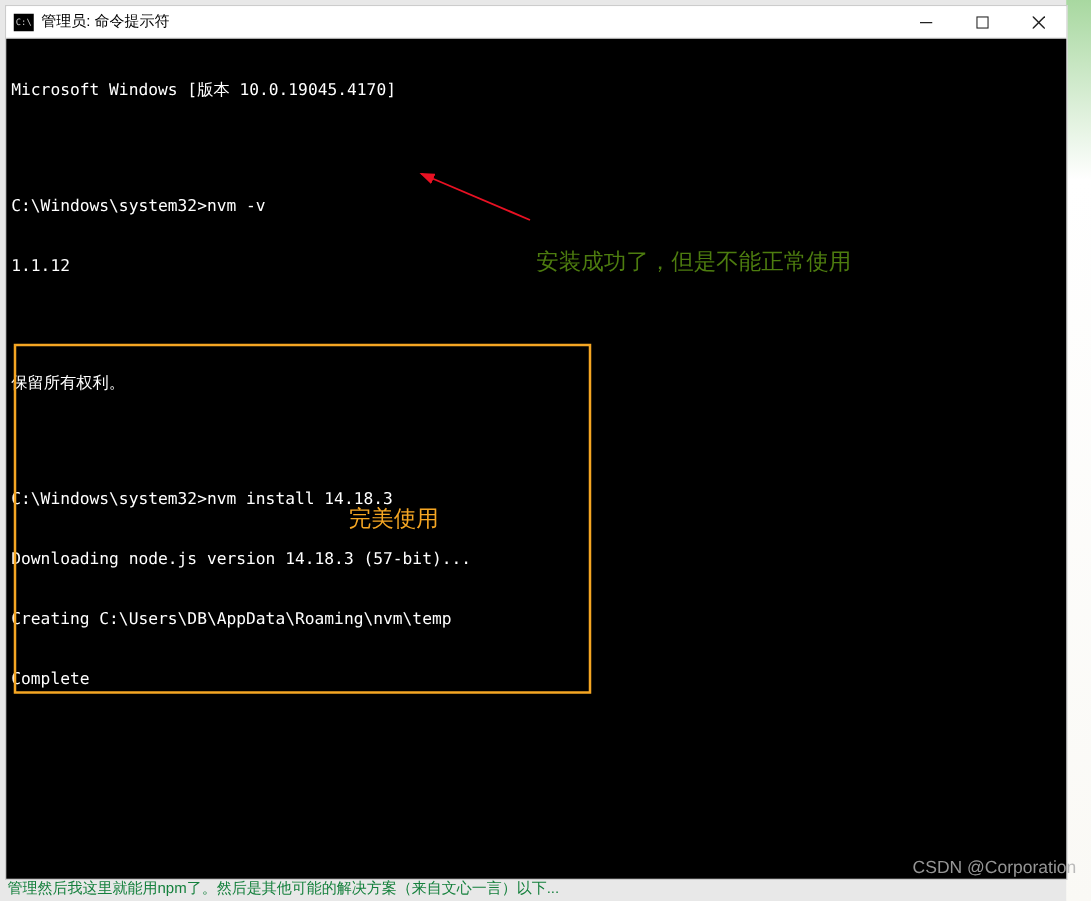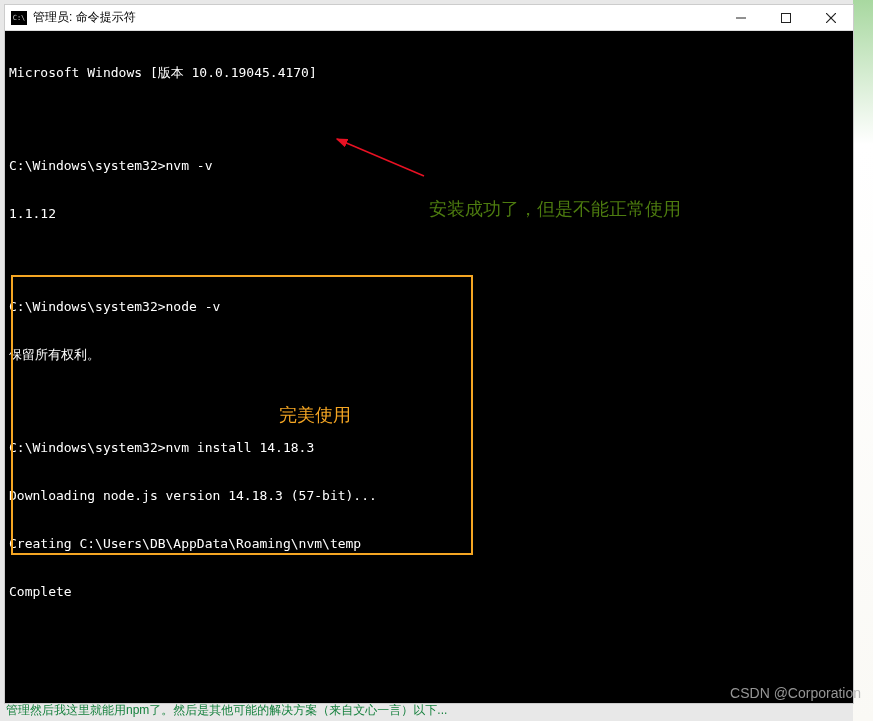--- a/index.html
+++ b/index.html
@@ -172,21 +172,20 @@
       </div>
     </div>
   </div>
 
   <div class="console">
     <div class="console-line">Microsoft Windows [版本 10.0.19045.4170]</div>
     <div class="console-line"></div>
     <div class="console-line">C:\Windows\system32&gt;nvm -v</div>
     <div class="console-line">1.1.12</div>
     <div class="console-line"></div>
-    <div class="console-line">C:\Windows\system32&gt;node -v</div>
     <div class="console-line">保留所有权利。</div>
     <div class="console-line"></div>
     <div class="console-line">C:\Windows\system32&gt;nvm install 14.18.3</div>
     <div class="console-line">Downloading node.js version 14.18.3 (57-bit)...</div>
     <div class="console-line">Creating C:\Users\DB\AppData\Roaming\nvm\temp</div>
     <div class="console-line">Complete</div>
     
     
     
     

